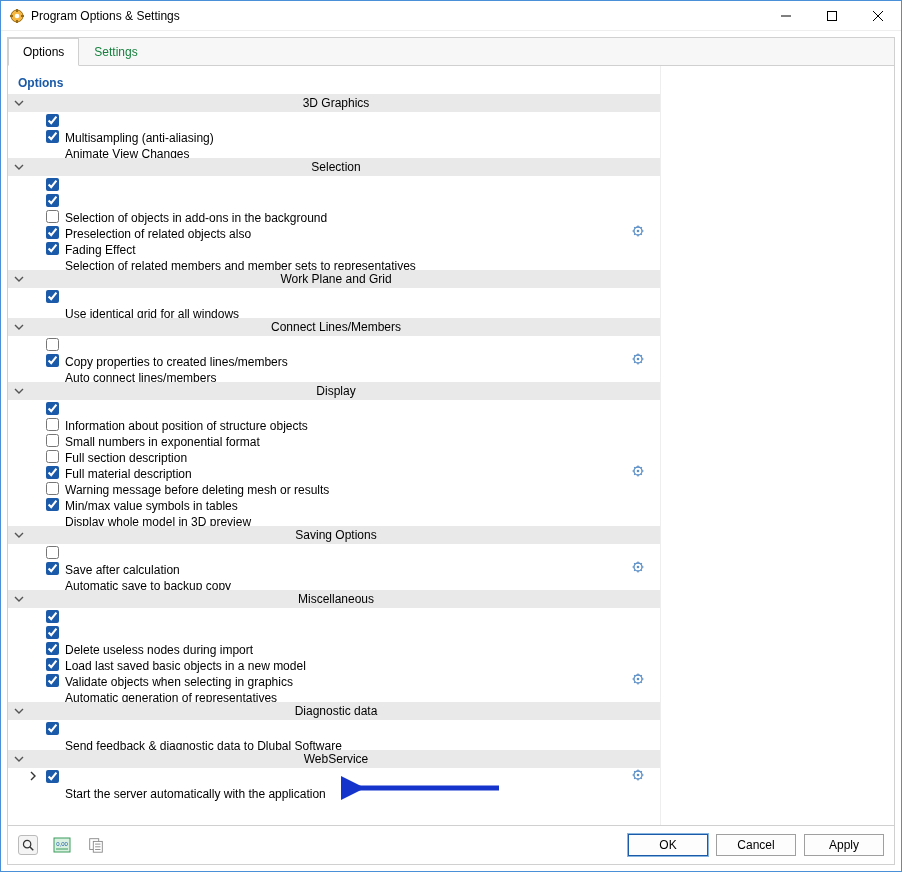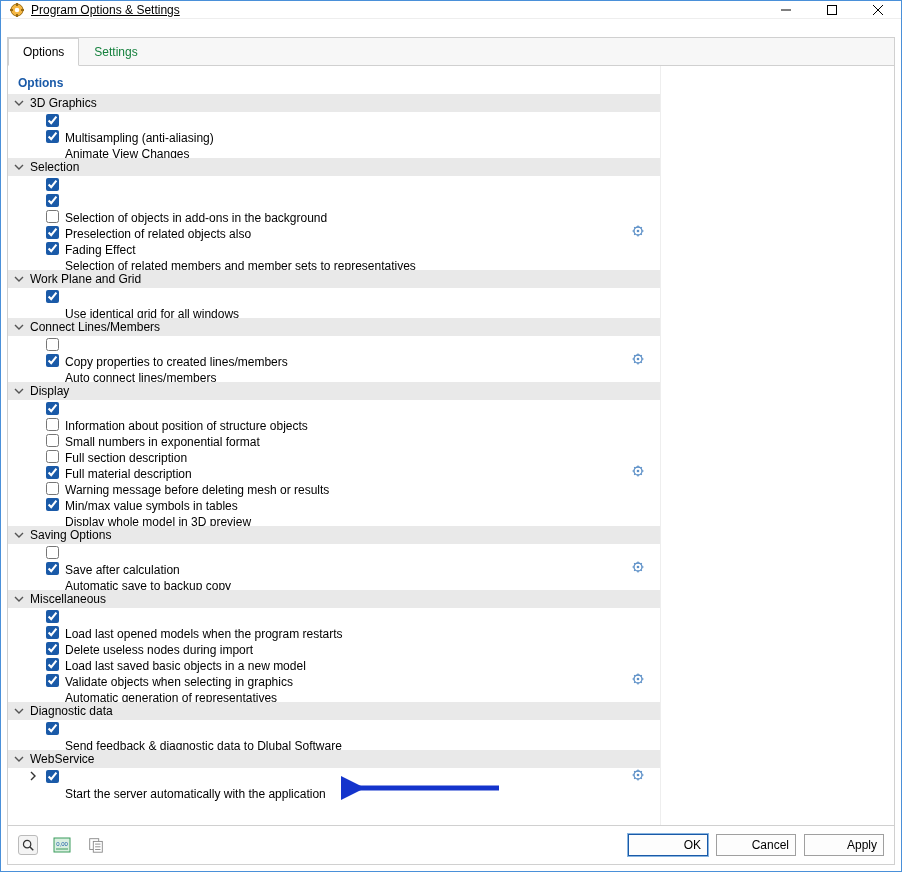--- a/index.html
+++ b/index.html
@@ -12,24 +12,23 @@
     width: 902px;
     height: 872px;
     border: 1px solid #4a90d9;
     border-top: 1px solid #4a90d9;
     position: relative;
   }
   
   .titlebar {
     display: flex;
     align-items: center;
-    height: 18px;
+    height: 30px;
     background: #fff;
     border-bottom: 1px solid #eee;
-    text-decoration: underline;
   }
   .titlebar .app-icon {
     width: 16px; height: 16px;
     margin: 0 6px 0 8px;
     display:flex;align-items:center;justify-content:center;
   }
   .titlebar .title { flex: 0 0 auto; font-size: 12px; }
   .titlebar .spacer { flex: 1; }
   .win-btn {
     width: 46px;
@@ -100,20 +99,21 @@
 
   .section-header {
     display: flex;
     align-items: center;
     background: #e9e9e9;
     padding: 2px 18px 2px 22px;
     position: relative;
     font-size: 12px;
     color: #000;
     cursor: pointer;
+    justify-content: center;
   }
   .section-header .chev {
     position: absolute;
     left: 6px; top: 50%;
     transform: translateY(-50%);
     width: 10px; height: 10px;
     display:flex;align-items:center;justify-content:center;
   }
 
   .option-row {
@@ -166,21 +166,20 @@
   }
   .bottom-bar .spacer { flex:1; }
   .btn {
     width: 80px;
     height: 22px;
     border: 1px solid #a0a0a0;
     background: #fdfdfd;
     font-size: 12px;
     cursor: pointer;
     margin-left: 8px;
-    text-align: right;
   }
   .btn.primary {
     border: 1px solid #1a5aa8;
     outline: 1px solid #88b4e0;
   }
 </style>
 </head>
 <body>
 
 <div class="titlebar">
@@ -412,21 +411,20 @@
         <div class="section-header">
           <span class="chev">
             <svg viewBox="0 0 10 10" width="10" height="10">
               <path d="M1 3 L5 7 L9 3" fill="none" stroke="#555" stroke-width="1.4"></path>
             </svg>
           </span>
           <span>Miscellaneous</span>
         </div>
         <div class="option-row">
           <input type="checkbox" checked="" style="">
-          <span class="label">Load last opened models when the program restarts</span>
         </div>
         <div class="option-row">
           <input type="checkbox" checked="" style="">
           <span class="label">Delete useless nodes during import</span>
         </div>
         <div class="option-row">
           <input type="checkbox" checked="" style="">
           <span class="label">Load last saved basic objects in a new model</span>
         </div>
         <div class="option-row">

